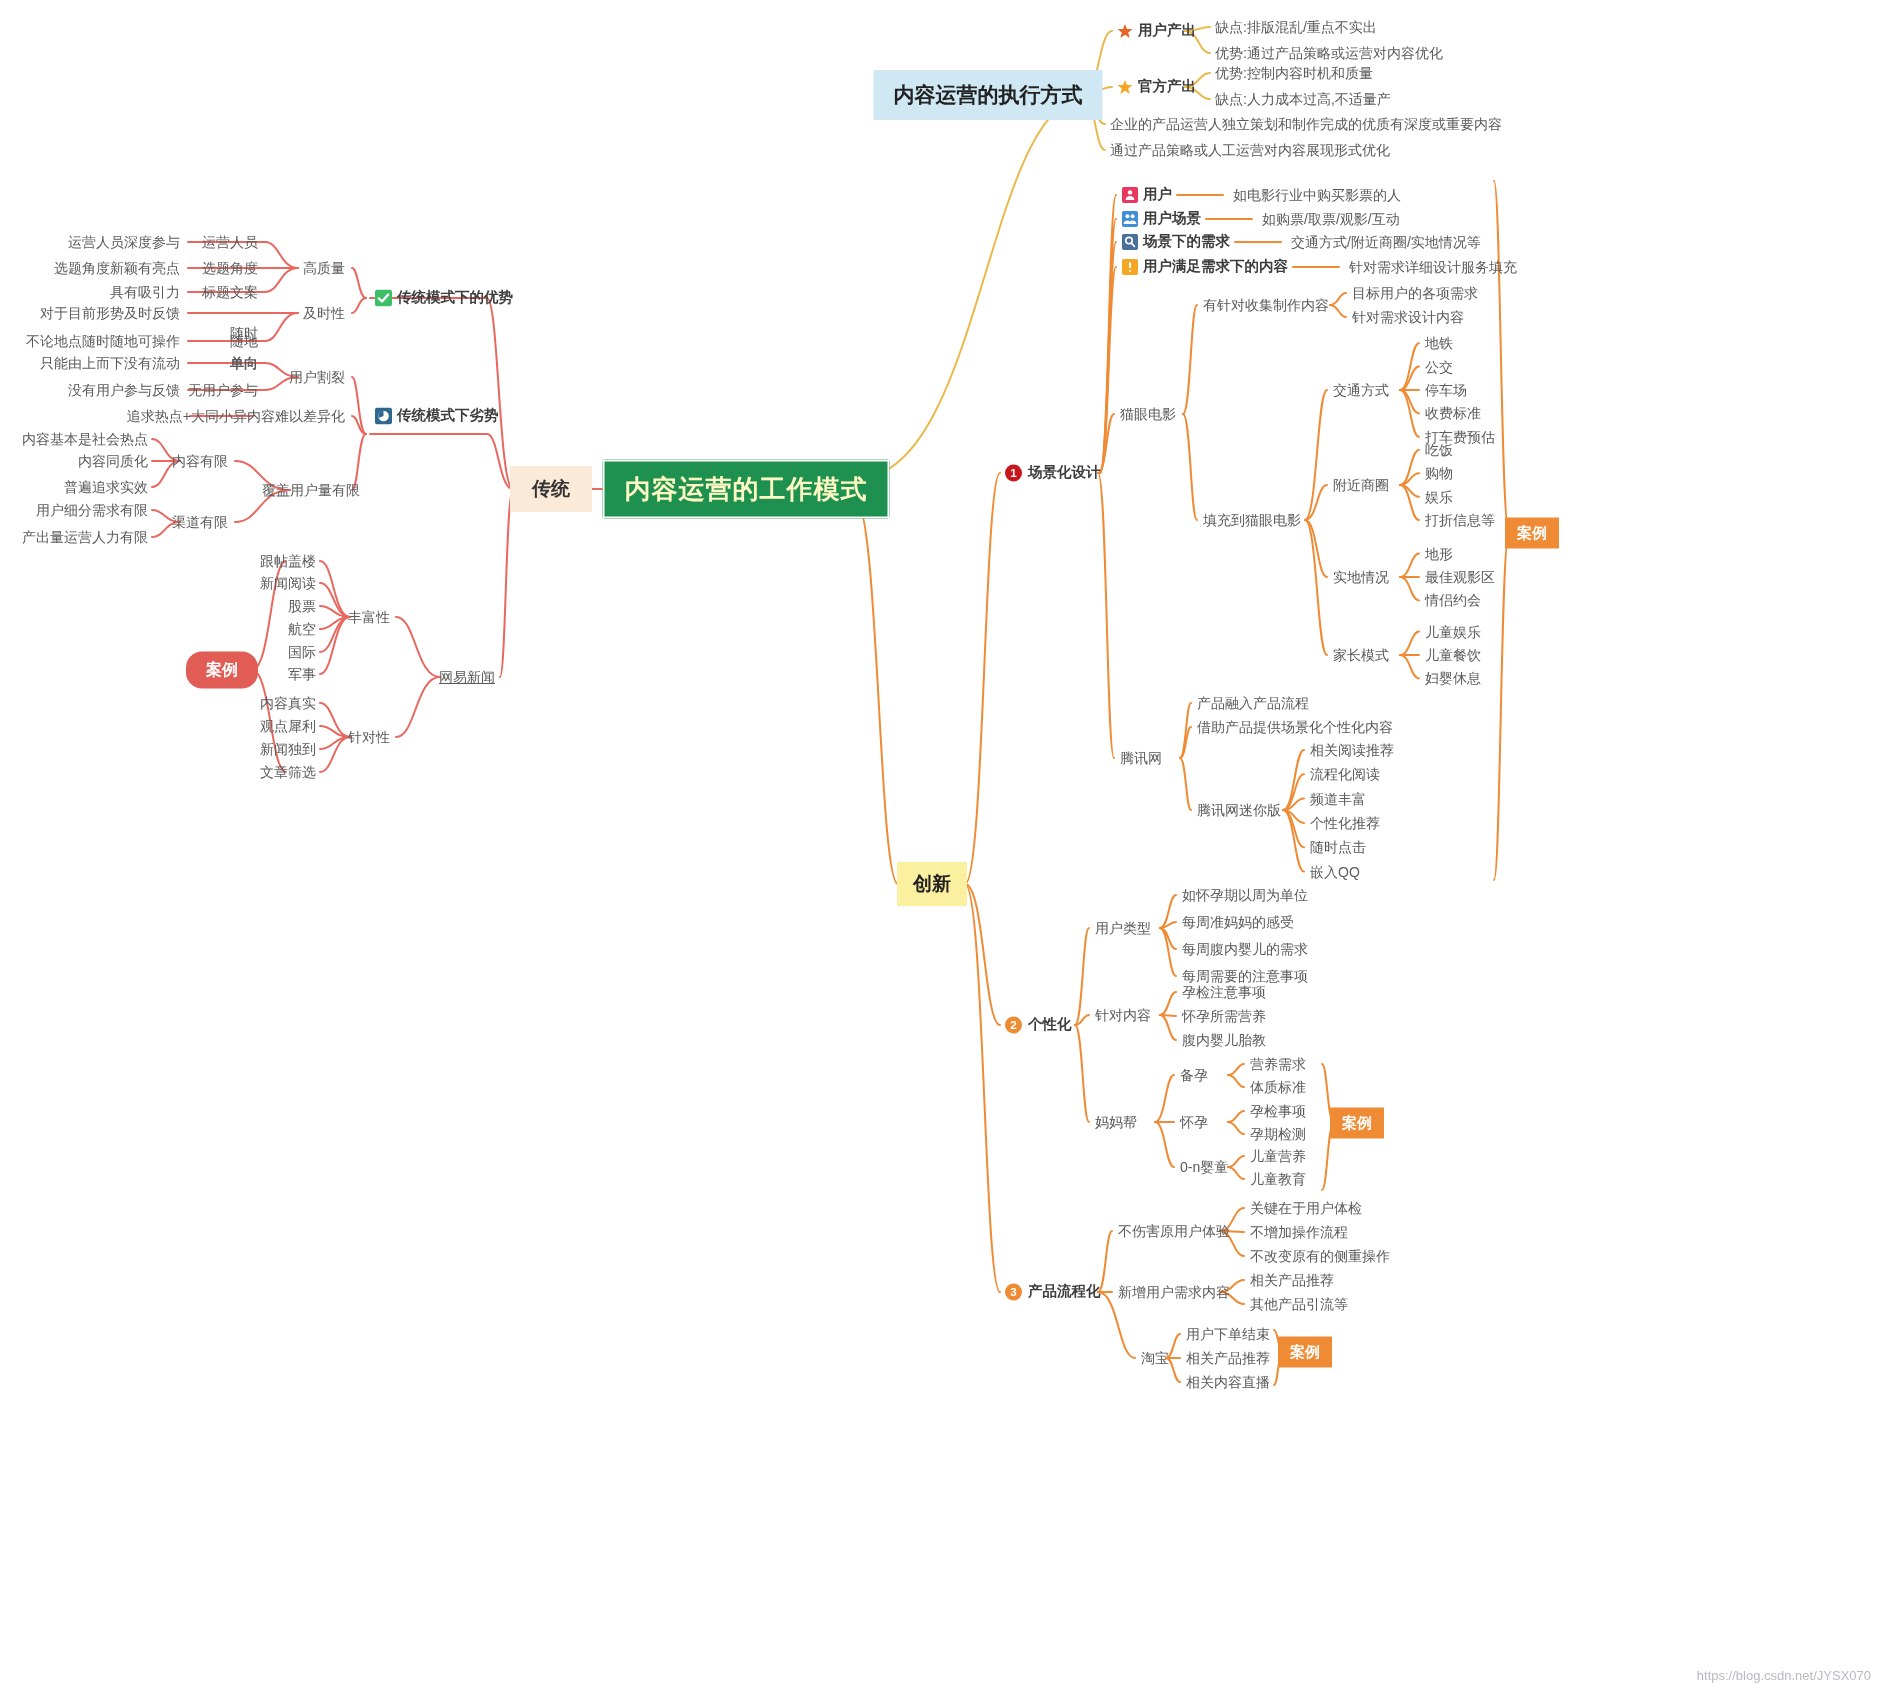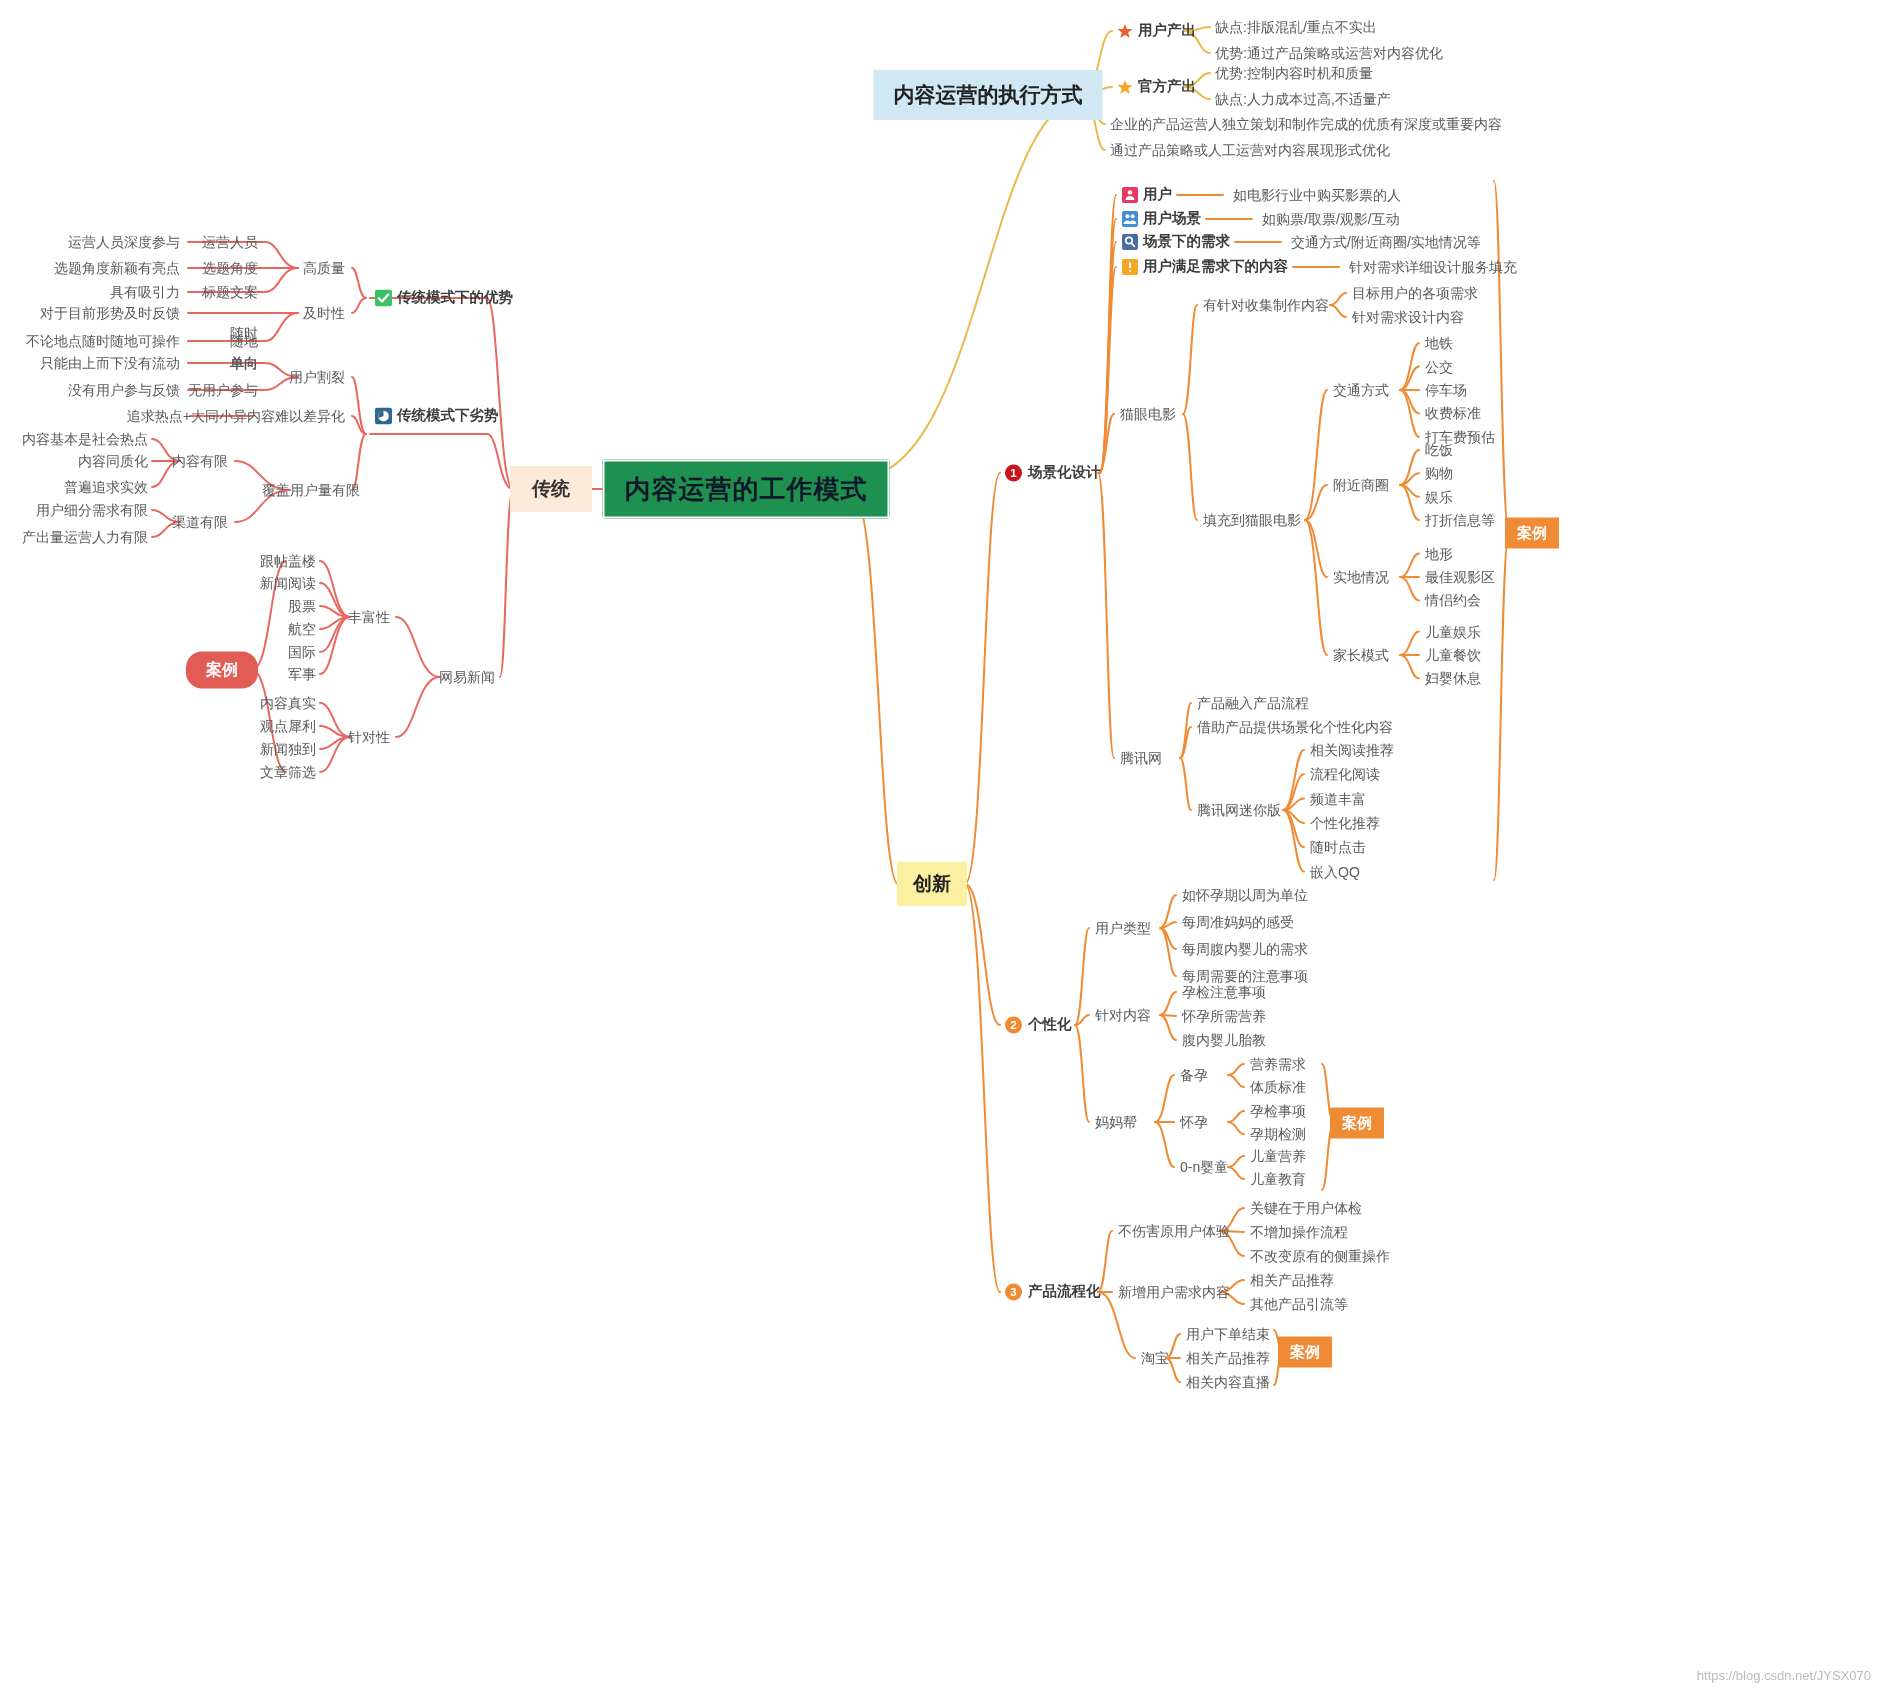--- a/index.html
+++ b/index.html
@@ -2,21 +2,21 @@
 <html><head>
 <meta charset="utf-8">
 <style>
   html,body{margin:0;padding:0;background:#fff;}
   body{width:1889px;height:1693px;position:relative;font-family:"Liberation Sans","DejaVu Sans",sans-serif;overflow:hidden;}
   #canvas{position:absolute;inset:0;width:1889px;height:1693px;}
   svg.links{position:absolute;left:0;top:0;width:1889px;height:1693px;pointer-events:none;}
   .node{position:absolute;white-space:nowrap;font-size:14px;color:#5a5a5a;line-height:1;}
   .node.lblR{transform:translateY(-50%);}
   .node.lblL{transform:translate(-100%,-50%);}
-  .center-node{position:absolute;transform:translate(-50%,-50%);background:#1e9150;color:#0f172a;font-weight:bold;font-size:26px;
+  .center-node{position:absolute;transform:translate(-50%,-50%);background:#1e9150;color:#fef9c3;font-weight:bold;font-size:26px;
        padding:12px 22px;border-radius:2px;letter-spacing:1px;box-shadow:0 0 0 2px #fff inset;}
   .box-beige{position:absolute;transform:translate(-50%,-50%);background:#fbead7;color:#333;font-weight:bold;font-size:19px;padding:10px 22px;}
   .box-blue{position:absolute;transform:translate(-50%,-50%);background:#cfe8f3;color:#222;font-weight:bold;font-size:21px;padding:11px 20px;}
   .box-yellow{position:absolute;transform:translate(-50%,-50%);background:#fbf0a0;color:#222;font-weight:bold;font-size:19px;padding:9px 16px;}
   .pill-red{position:absolute;transform:translate(-50%,-50%);background:#e05c55;color:#fff;font-weight:bold;font-size:16px;padding:8px 20px;border-radius:16px;}
   .tag-orange{position:absolute;transform:translate(-50%,-50%);background:#ef8b34;color:#fff;font-weight:bold;font-size:15px;padding:6px 12px;}
   .bold-node{font-weight:bold;color:#3d3d3d;font-size:14.5px;}
   .ico{display:inline-block;vertical-align:middle;margin-right:5px;}
   .ico svg{display:block;}
   .num{display:inline-block;width:17px;height:17px;border-radius:50%;color:#fff;font-size:11.5px;font-weight:bold;
@@ -199,21 +199,21 @@
       <div class="node lblL" style="left: 258px; top: 390px;">无用户参与</div>
       <div class="node lblL" style="left: 180px; top: 390px;">没有用户参与反馈</div>
       <div class="node lblL" style="left: 247px; top: 416px;">追求热点+大同小异</div>
       <div class="node lblL" style="left: 228px; top: 461px;">内容有限</div>
       <div class="node lblL" style="left: 228px; top: 522px;">渠道有限</div>
       <div class="node lblL" style="left: 148px; top: 439px;">内容基本是社会热点</div>
       <div class="node lblL" style="left: 148px; top: 461px;">内容同质化</div>
       <div class="node lblL" style="left: 148px; top: 487px;">普遍追求实效</div>
       <div class="node lblL" style="left: 148px; top: 510px;">用户细分需求有限</div>
       <div class="node lblL" style="left: 148px; top: 537px;">产出量运营人力有限</div>
-      <div class="node lblL" style="left: 495px; top: 677px;">网易新闻</div>
+      <div class="node lblL" style="left: 495px; top: 677px; text-decoration: underline;">网易新闻</div>
       <div class="node lblL" style="left: 390px; top: 617px;">丰富性</div>
       <div class="node lblL" style="left: 390px; top: 737px;">针对性</div>
       <div class="node lblL" style="left: 316px; top: 561px;">跟帖盖楼</div>
       <div class="node lblL" style="left: 316px; top: 583px;">新闻阅读</div>
       <div class="node lblL" style="left: 316px; top: 606px;">股票</div>
       <div class="node lblL" style="left: 316px; top: 629px;">航空</div>
       <div class="node lblL" style="left: 316px; top: 652px;">国际</div>
       <div class="node lblL" style="left: 316px; top: 674px;">军事</div>
       <div class="node lblL" style="left: 316px; top: 703px;">内容真实</div>
       <div class="node lblL" style="left: 316px; top: 726px;">观点犀利</div>

